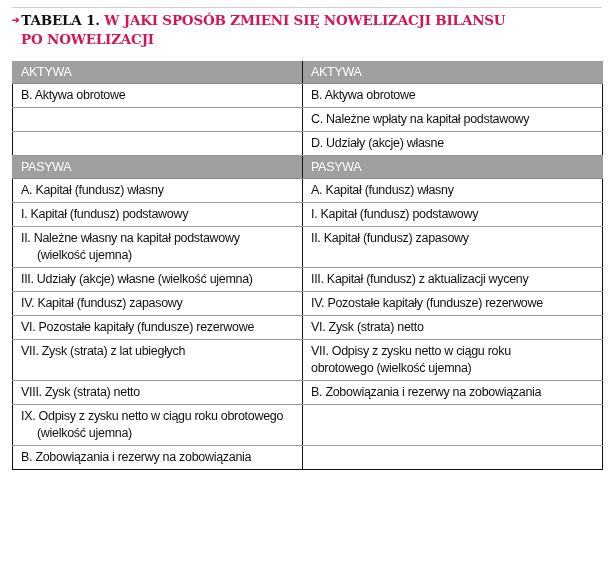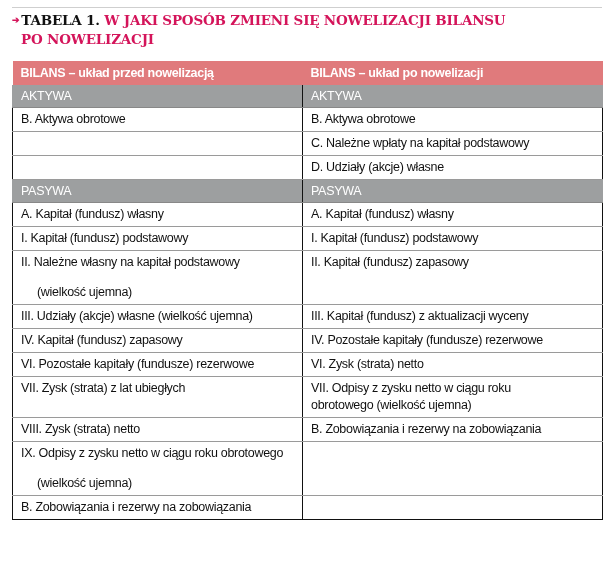--- a/index.html
+++ b/index.html
@@ -12,42 +12,38 @@
   .title .line2 { display: block; padding-left: 9px; }
   table { position: absolute; left: 12px; top: 61px; width: 590px; border-collapse: collapse; table-layout: fixed; font-family: "Liberation Sans", sans-serif; font-size: 12.5px; color: #111; }
   td { border-bottom: 1px solid #9a9a9a; padding: 3px 8px 3px 8px; height: 17px; line-height: 17px; vertical-align: top; letter-spacing: -0.3px; }
   td.left { border-left: 1px solid #111; border-right: 1px solid #111; }
   td.right { border-right: 1px solid #111; }
   tr.head td { background: #e07a7c; color: #fff; font-weight: bold; border-left: none; border-right: none; border-bottom: none; height: 18px; line-height: 18px; }
   tr.section td { background: #9d9fa0; color: #fff; font-weight: normal; border-bottom: 1px solid #888; height: 16px; line-height: 16px; }
   tr.section td.left { border-left: 1px solid #9d9fa0; }
   tr.section td.right { border-right: 1px solid #9d9fa0; }
   tr.last td { border-bottom: 1px solid #111; }
-  .cont { display: block; padding-left: 16px; margin-top: 13px; }
+  .cont { display: block; padding-left: 16px; }
 </style>
 </head>
 <body>
 
 <div class="topline"></div>
 <div class="title">
   <span class="bullet">➔</span><span class="label">TABELA 1.</span>
   <span class="heading">W JAKI SPOSÓB ZMIENI SIĘ NOWELIZACJI BILANSU</span>
   <span class="heading line2">PO NOWELIZACJI</span>
 </div>
 
 <table>
   <colgroup>
       <col style="width:290px">
       <col style="width:300px">
     </colgroup>
   <tbody>
-      <tr class="head">
-    <td class="left">BILANS – układ przed nowelizacją</td>
-    <td class="right">BILANS – układ po nowelizacji</td>
-  </tr>
   <tr class="section">
     <td class="left">AKTYWA</td>
     <td class="right">AKTYWA</td>
   </tr>
   <tr>
     <td class="left">B. Aktywa obrotowe</td>
     <td class="right">B. Aktywa obrotowe</td>
   </tr>
   <tr>
     <td class="left"></td>

